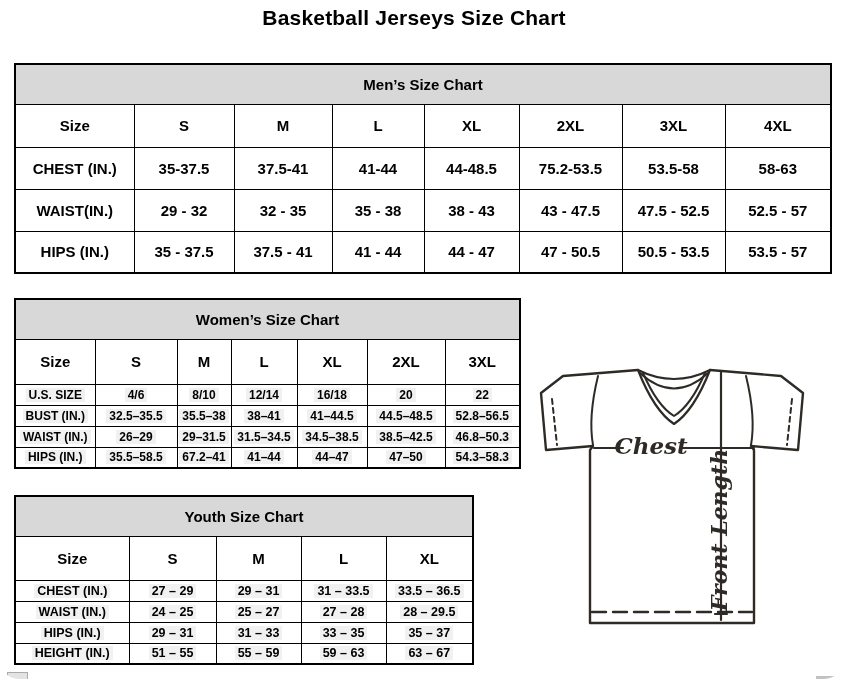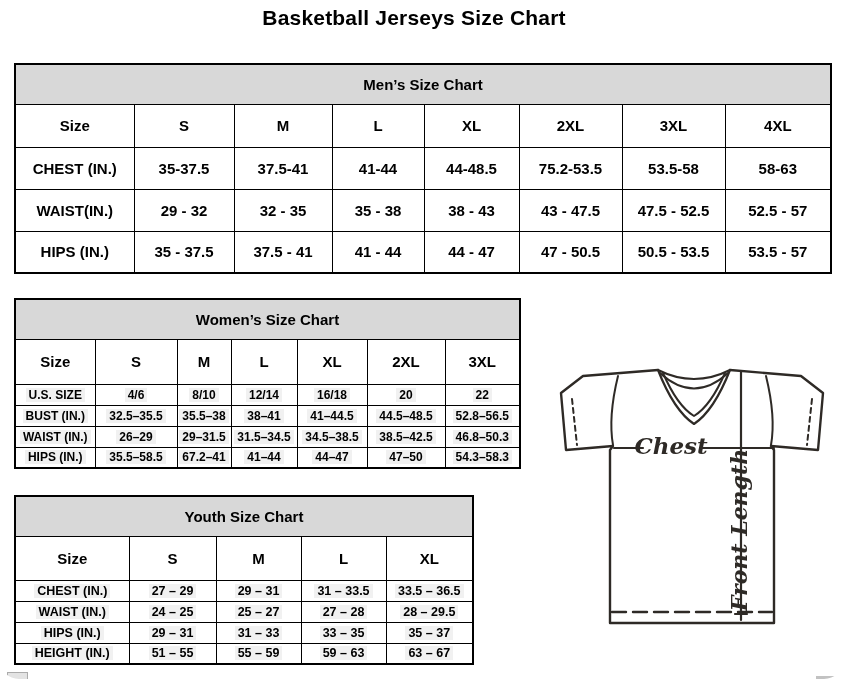--- a/index.html
+++ b/index.html
@@ -31,21 +31,21 @@
   .womens .size-tr  { height:45px; font-size:15px; }
   .womens .data-tr  { height:21px; font-size:12px; }
   
   .youth { left:14px; top:495px; width:458px; }
   .youth .title-tr  { height:40px; }
   .youth .size-tr   { height:44px; font-size:15px; }
   .youth .data-tr   { height:21px; font-size:12.5px; }
   
   .hl-table .data-tr span.hl-bg { background:#f1f1f1; padding:0 3px; }
   
-  .jersey-wrap { position:absolute; left:552px; top:362px; width:288px; height:272px; }
+  .jersey-wrap { position:absolute; left:532px; top:362px; width:288px; height:272px; }
   .jersey-wrap svg text {
     font-family:"DejaVu Serif", serif; font-style:italic; font-weight:bold;
     fill:#2e2a26;
   }
   
   .frag-left  { position:absolute; left:7px;  top:672px; width:19px; height:10px;
                 background:#e3e3e3; border:1px solid #ababab; }
   .frag-right { position:absolute; left:816px; top:676px; width:25px; height:3px;
                 background:#c2c2c2; }
 </style>

